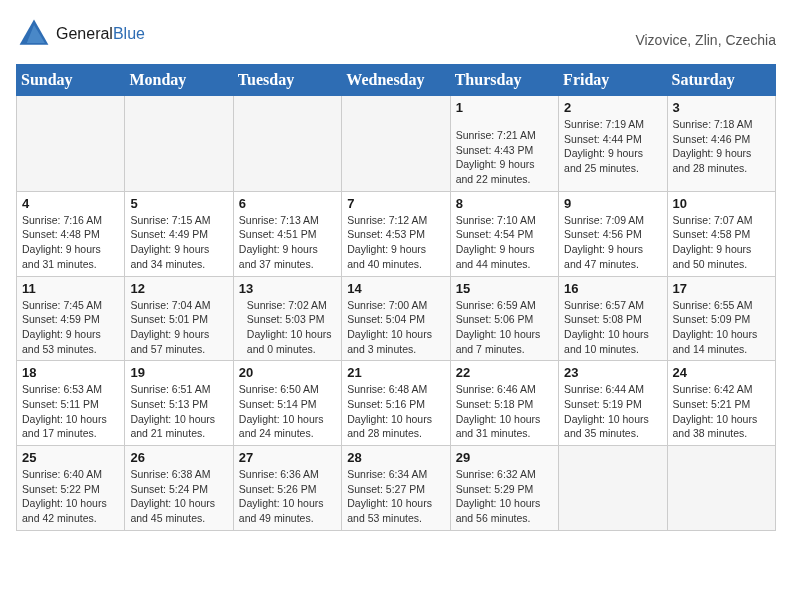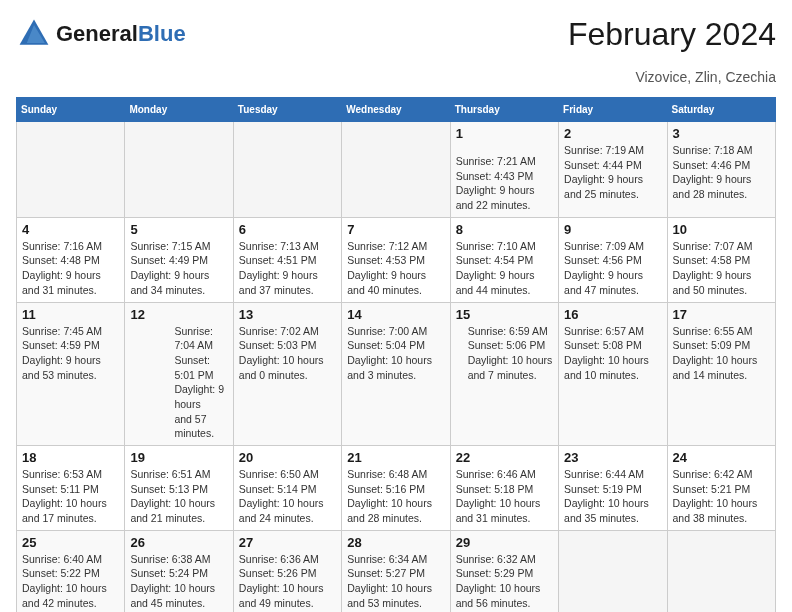--- a/index.html
+++ b/index.html
@@ -41,23 +41,24 @@
     .calendar {
       width: 100%;
       border-collapse: collapse;
       font-size: 11px;
     }
     .calendar thead th {
       background: #2e6db4;
       color: #fff;
       padding: 6px 4px;
       text-align: left;
-      font-size: 10px;
+      font-size: 16px;
       font-weight: bold;
       border: 1px solid #2e6db4;
+      font-family: Liberation Serif, serif;
     }
     .calendar tbody td {
       border: 1px solid #ccc;
       vertical-align: top;
       padding: 4px 5px;
       width: calc(100% / 7);
       min-height: 80px;
       background: #fff;
     }
     .calendar tbody tr:nth-child(odd) td {
@@ -85,27 +86,26 @@
 </head>
 <body>
 
 <div class="header">
   <div class="logo">
     <svg class="logo-icon" viewBox="0 0 40 40">
       <polygon points="20,4 36,32 4,32" fill="#2e6db4"></polygon>
       <polygon points="20,10 32,30 12,30" fill="#5b9bd5" opacity="0.6"></polygon>
     </svg>
     <div>
-      <div style="font-size:22px; font-weight:bold; color:#1a1a1a; line-height:1.1;">
+      <div style="font-size:16px; font-weight:normal; color:#1a1a1a; line-height:1.1;">
         <span>General</span><span style="color:#2e6db4;">Blue</span>
       </div>
     </div>
   </div>
   <div class="title-block">
-    <div class="month-year">February 2024</div>
     <div class="location">Vizovice, Zlin, Czechia</div>
   </div>
 </div>
 
 <table class="calendar">
   <thead>
     <tr>
     <th>Sunday</th>
         <th>Monday</th>
         <th>Tuesday</th>
@@ -197,42 +197,42 @@
       <tr>
         <td>
           <span class="day-number">11</span>
           <div class="day-info" style="white-space: pre-line;">Sunrise: 7:45 AM
 Sunset: 4:59 PM
 Daylight: 9 hours
 and 53 minutes.</div>
         </td>
         <td>
           <span class="day-number">12</span>
-          <div class="day-info" style="white-space: pre-line; margin-left: 44px;">Sunrise: 7:04 AM
+          <div class="day-info" style="white-space: pre-line;">Sunrise: 7:04 AM
 Sunset: 5:01 PM
 Daylight: 9 hours
 and 57 minutes.</div>
         </td>
         <td>
           <span class="day-number">13</span>
-          <div class="day-info" style="white-space: pre-line;">Sunrise: 7:02 AM
+          <div class="day-info" style="white-space: pre-line; margin-left: 8px;">Sunrise: 7:02 AM
 Sunset: 5:03 PM
 Daylight: 10 hours
 and 0 minutes.</div>
         </td>
         <td>
           <span class="day-number">14</span>
           <div class="day-info" style="white-space: pre-line;">Sunrise: 7:00 AM
 Sunset: 5:04 PM
 Daylight: 10 hours
 and 3 minutes.</div>
         </td>
         <td>
           <span class="day-number">15</span>
-          <div class="day-info" style="white-space: pre-line; margin-left: 12px;">Sunrise: 6:59 AM
+          <div class="day-info" style="white-space: pre-line;">Sunrise: 6:59 AM
 Sunset: 5:06 PM
 Daylight: 10 hours
 and 7 minutes.</div>
         </td>
         <td>
           <span class="day-number">16</span>
           <div class="day-info" style="white-space: pre-line;">Sunrise: 6:57 AM
 Sunset: 5:08 PM
 Daylight: 10 hours
 and 10 minutes.</div>

